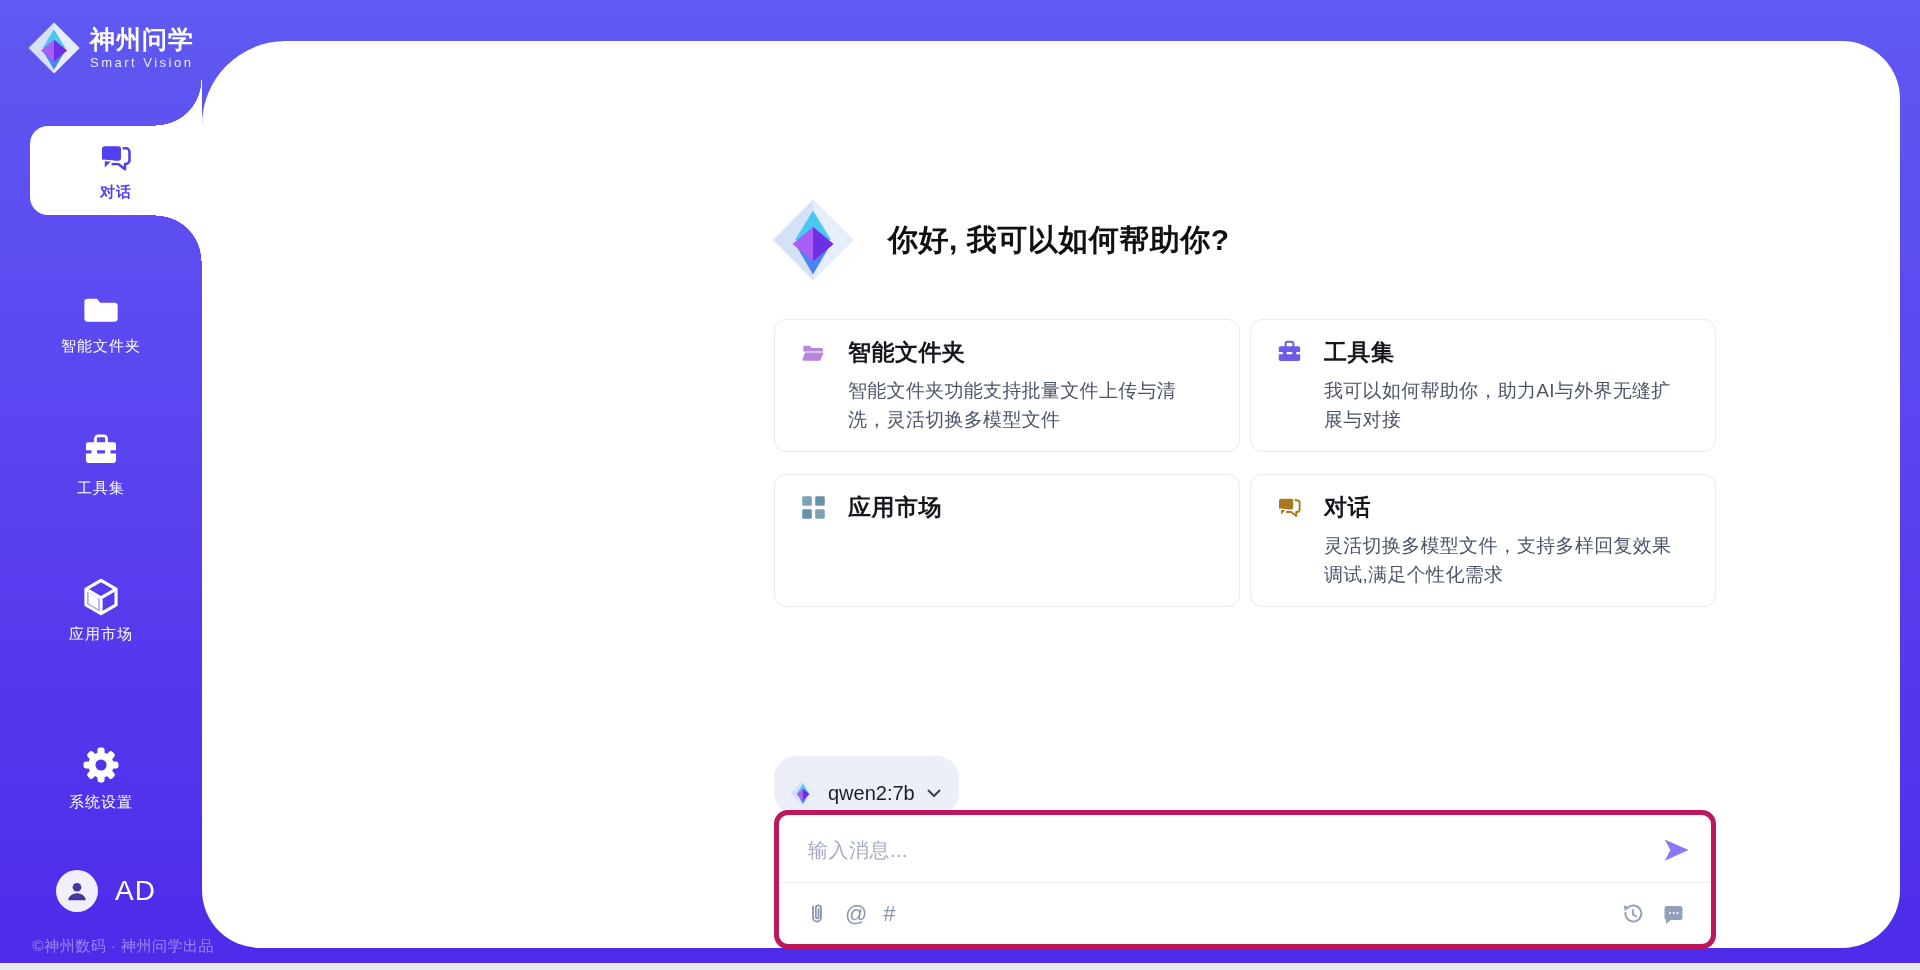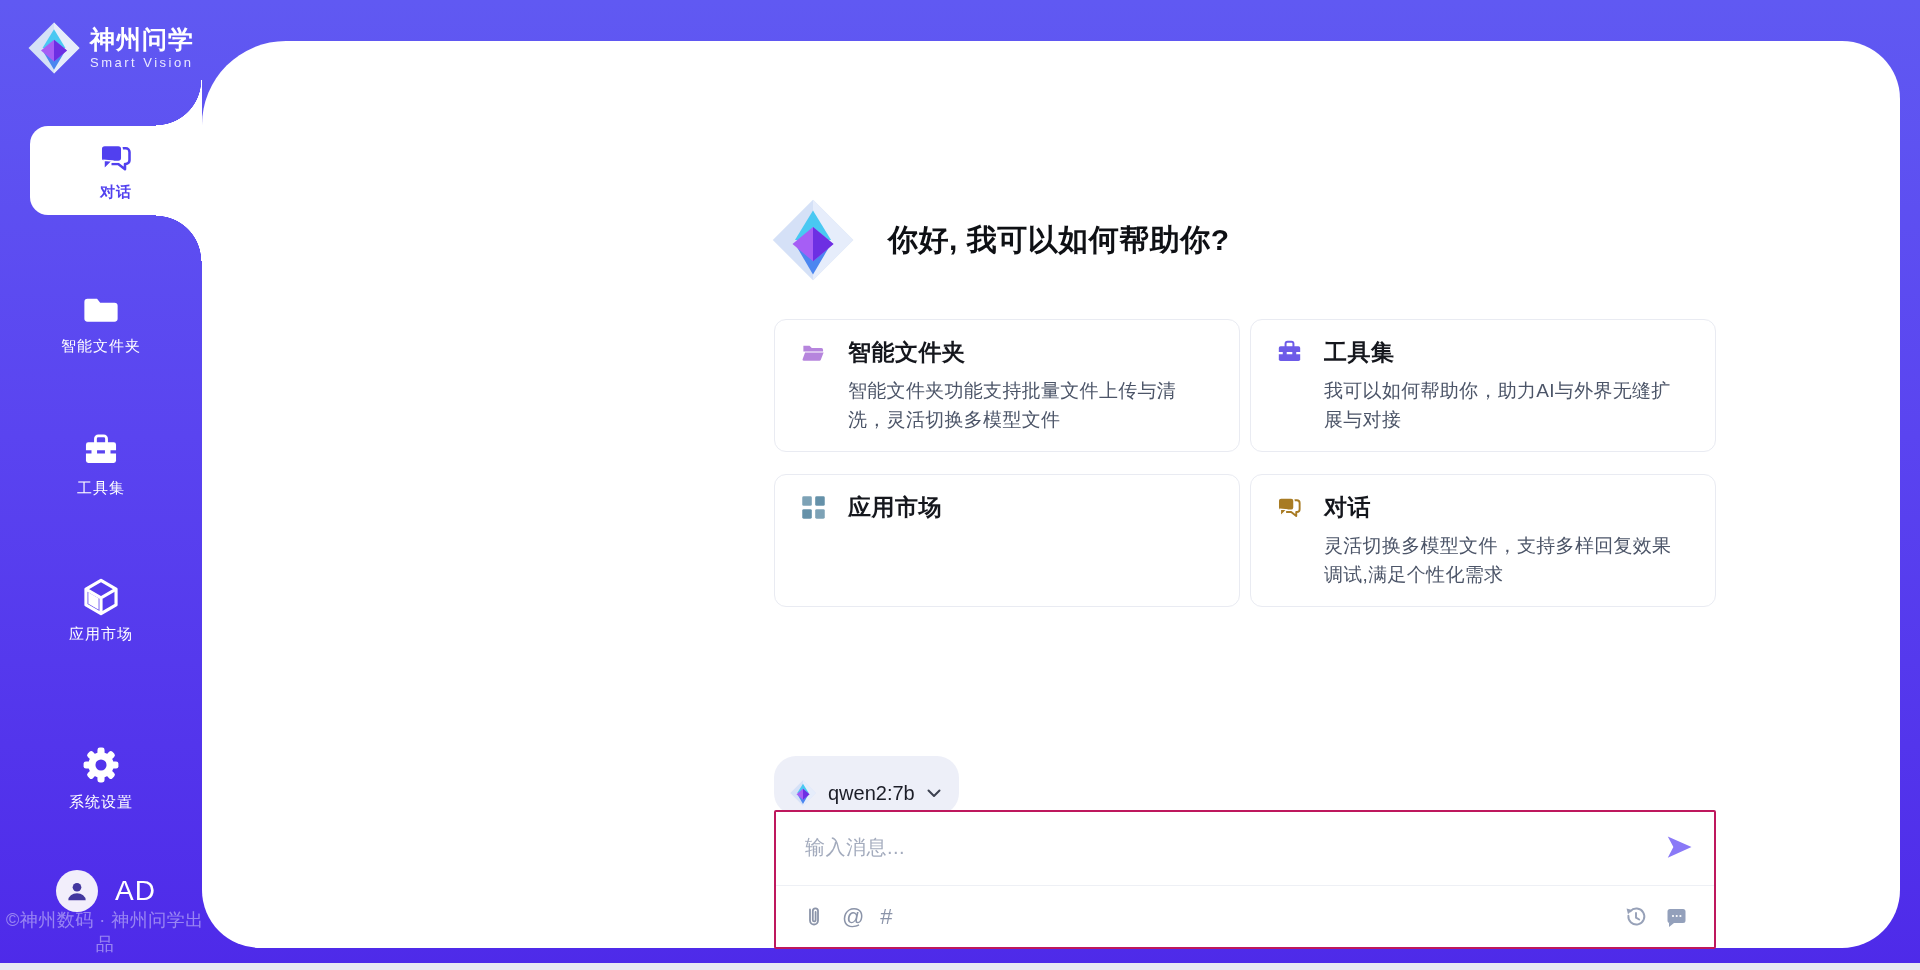--- a/index.html
+++ b/index.html
@@ -36,22 +36,22 @@
   .tab-active::before{content:"";position:absolute;right:0;top:-46px;width:46px;height:46px;
     background:radial-gradient(circle 46px at 0 0,transparent 45px,#fff 45.5px);}
   .tab-active::after{content:"";position:absolute;right:0;bottom:-46px;width:46px;height:46px;
     background:radial-gradient(circle 46px at 0 100%,transparent 45px,#fff 45.5px);}
   .tab-active .nicon{width:36px;height:36px;color:#5140ef;}
   .tab-active .nav-label{color:#5140ef;font-weight:600;}
   .user-row{position:absolute;left:56px;top:870px;display:flex;align-items:center;gap:17px;cursor:pointer;}
   .avatar{width:42px;height:42px;border-radius:50%;background:#f2eefb;display:flex;align-items:center;justify-content:center;}
   .avatar svg{width:26px;height:26px;}
   .user-name{color:#fff;font-size:28px;letter-spacing:1px;}
-  .side-footer{position:absolute;left:4px;width:202px;bottom:14px;text-align:center;
-    color:rgba(255,255,255,.42);font-size:18px;letter-spacing:.5px;}
+  .side-footer{position:absolute;left:12px;width:202px;bottom:14px;text-align:right;
+    color:rgba(255,255,255,.42);font-size:15px;letter-spacing:.5px;}
   
   .greeting{position:absolute;left:570px;top:158px;display:flex;align-items:center;gap:34px;}
   .greeting .dm{width:82px;height:82px;}
   .greeting-text{font-size:30px;font-weight:700;color:#0e1014;letter-spacing:.5px;}
   
   .cards{position:absolute;left:572px;top:278px;width:942px;display:grid;
     grid-template-columns:1fr 1fr;column-gap:10px;row-gap:22px;}
   .card{background:#fff;border:1px solid #e9ebf2;border-radius:12px;min-height:125px;
     padding:17px 26px 16px 25px;box-sizing:border-box;cursor:pointer;}
   .card-head{display:flex;align-items:center;gap:21px;}
@@ -59,21 +59,21 @@
   .card-title{font-size:23px;font-weight:700;color:#15171d;letter-spacing:.5px;}
   .card-desc{margin-top:8px;padding-left:48px;font-size:19px;line-height:1.55;color:#4c5568;letter-spacing:.3px;}
   
   .model-pill{position:absolute;left:572px;top:715px;height:44px;display:inline-flex;align-items:center;
     gap:12px;background:#edeff8;border-radius:22px;padding:15px 18px 0 16px;cursor:pointer;}
   .model-pill .dm{width:26px;height:26px;}
   .model-name{font-size:20px;color:#1b1d27;font-weight:500;}
   .model-pill .chev{width:14px;height:9px;}
   
   .composer{position:absolute;left:572px;top:769px;width:942px;height:139px;background:#fff;
-    border:2px solid #be185d;border-radius:2px;box-sizing:border-box;}
+    border:5px solid #be185d;border-radius:14px;box-sizing:border-box;}
   .composer textarea{
     position:absolute;left:27px;top:20px;width:860px;height:48px;border:none;outline:none;resize:none;
     font-family:inherit;font-size:20px;color:#2c3140;background:transparent;letter-spacing:.5px;}
   .composer textarea::placeholder{color:#a3abbd;}
   .send-btn{position:absolute;right:18px;top:18px;width:34px;height:34px;border:none;background:transparent;
     cursor:pointer;padding:0;display:flex;align-items:center;justify-content:center;}
   .send-btn svg{width:30px;height:30px;}
   .composer-bar{position:absolute;left:0;right:0;bottom:0;height:62px;border-top:1px solid #eef0f5;
     display:flex;align-items:center;padding:0 26px;box-sizing:border-box;gap:16px;}
   .cb-icon{width:24px;height:24px;color:#8b94a9;cursor:pointer;display:flex;align-items:center;justify-content:center;}

